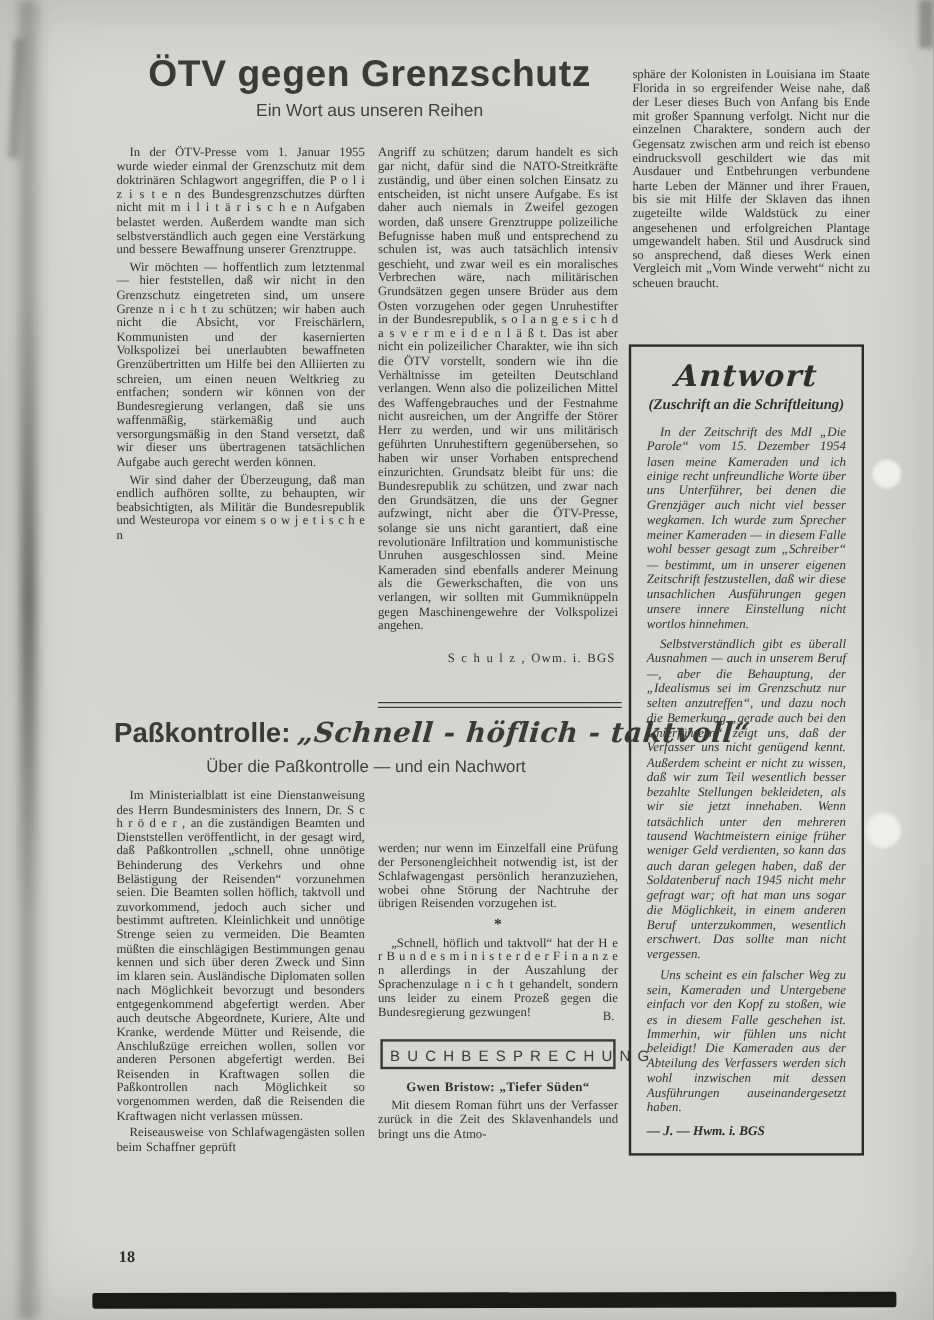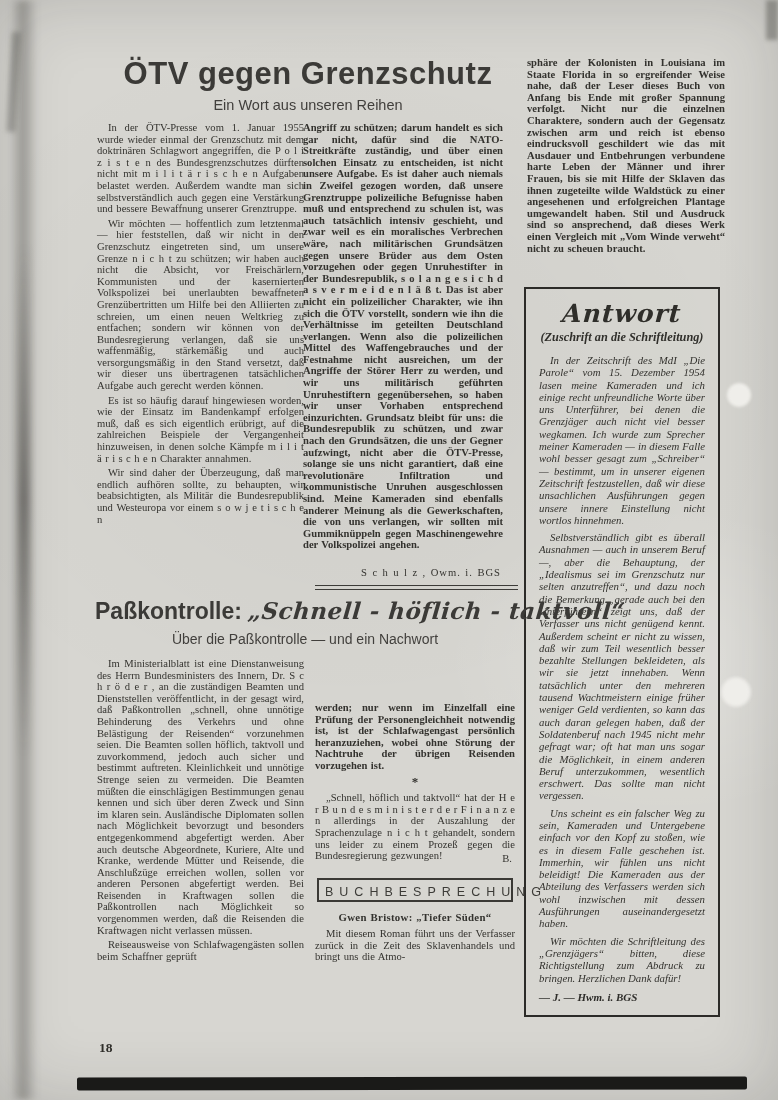--- a/index.html
+++ b/index.html
@@ -25,31 +25,31 @@
   .tr-wedge{position:absolute;right:0;top:0;width:12px;height:40px;
     background:rgba(50,48,44,0.35);filter:blur(2px);}
   .bottom-bar{position:absolute;left:77px;top:1077px;width:670px;height:13px;
     background:#1a1a18;border-radius:2px;transform:rotate(-0.1deg);}
   .punch-hole{position:absolute;border-radius:50%;
     background:radial-gradient(circle, #efeeea 55%, rgba(239,238,234,0) 75%);filter:blur(1px);}
   .hole1{left:726px;top:382px;width:26px;height:26px;}
   .hole2{left:720px;top:676px;width:32px;height:32px;}
 
   
-  .a1-titleblock{position:absolute;left:100px;top:56px;width:416px;text-align:center;}
+  .a1-titleblock{position:absolute;left:100px;top:44px;width:416px;text-align:center;}
   .a1-title{font-family:"Liberation Sans", sans-serif;font-weight:bold;font-size:31px;
     letter-spacing:0.5px;color:#3b3a37;margin:0;}
   .a1-subtitle{font-family:"Liberation Sans", sans-serif;font-size:14.5px;color:#413f3c;margin-top:5px;text-align:center;}
 
   .col{position:absolute;font-size:10.6px;line-height:11.6px;text-align:justify;
     word-spacing:0.8px;color:#33322e;}
   .col p{margin:0 0 3px 0;text-indent:11px;}
-  .cont p:first-child{text-indent:0;font-weight:bold;}
+  .cont p:first-child{text-indent:0;}
   .a1c1{left:97px;top:122px;width:207px;}
-  .a1c2{left:303px;top:122px;width:200px;}
+  .a1c2{left:315px;top:122px;width:200px;}
   .sig-right{text-align:right;letter-spacing:1px;margin-top:16px;padding-right:2px;}
   .divider{position:absolute;left:315px;top:585px;width:203px;height:2.5px;
     border-top:1px solid #3c3b38;border-bottom:1px solid #3c3b38;}
 
   
   .c3top{left:527px;top:57px;width:198px;}
 
   
   .antwort-box{position:absolute;left:524px;top:287px;width:196px;box-sizing:border-box;
     border:2px solid #2c2b28;padding:10px 13px 12px 13px;background:rgba(215,214,209,0.3);}
@@ -93,21 +93,20 @@
   <div class="punch-hole hole2"></div>
 
   <div class="a1-titleblock">
     <h1 class="a1-title">ÖTV gegen Grenzschutz</h1>
     <div class="a1-subtitle">Ein Wort aus unseren Reihen</div>
   </div>
 
   <div class="col a1c1">
       <p>In der ÖTV-Presse vom 1. Januar 1955 wurde wieder einmal der Grenzschutz mit dem doktrinären Schlagwort angegriffen, die P o l i z i s t e n des Bundesgrenzschutzes dürften nicht mit m i l i t ä r i s c h e n Aufgaben belastet werden. Außerdem wandte man sich selbstverständlich auch gegen eine Verstärkung und bessere Bewaffnung unserer Grenztruppe.</p>
       <p>Wir möchten — hoffentlich zum letztenmal — hier feststellen, daß wir nicht in den Grenzschutz eingetreten sind, um unsere Grenze n i c h t zu schützen; wir haben auch nicht die Absicht, vor Freischärlern, Kommunisten und der kasernierten Volkspolizei bei unerlaubten bewaffneten Grenzübertritten um Hilfe bei den Alliierten zu schreien, um einen neuen Weltkrieg zu entfachen; sondern wir können von der Bundesregierung verlangen, daß sie uns waffenmäßig, stärkemäßig und auch versorgungsmäßig in den Stand versetzt, daß wir dieser uns übertragenen tatsächlichen Aufgabe auch gerecht werden können.</p>
-      <p>Es ist so häufig darauf hingewiesen worden, wie der Einsatz im Bandenkampf erfolgen muß, daß es sich eigentlich erübrigt, auf die zahlreichen Beispiele der Vergangenheit hinzuweisen, in denen solche Kämpfe m i l i t ä r i s c h e n Charakter annahmen.</p>
       <p>Wir sind daher der Überzeugung, daß man endlich aufhören sollte, zu behaupten, wir beabsichtigten, als Militär die Bundesrepublik und Westeuropa vor einem s o w j e t i s c h e n</p>
     </div>
 
   <div class="col a1c2">
     <div class="cont">
         <p>Angriff zu schützen; darum handelt es sich gar nicht, dafür sind die NATO-Streitkräfte zuständig, und über einen solchen Einsatz zu entscheiden, ist nicht unsere Aufgabe. Es ist daher auch niemals in Zweifel gezogen worden, daß unsere Grenztruppe polizeiliche Befugnisse haben muß und entsprechend zu schulen ist, was auch tatsächlich intensiv geschieht, und zwar weil es ein moralisches Verbrechen wäre, nach militärischen Grundsätzen gegen unsere Brüder aus dem Osten vorzugehen oder gegen Unruhestifter in der Bundesrepublik, s o l a n g e  s i c h  d a s  v e r m e i d e n  l ä ß t. Das ist aber nicht ein polizeilicher Charakter, wie ihn sich die ÖTV vorstellt, sondern wie ihn die Verhältnisse im geteilten Deutschland verlangen. Wenn also die polizeilichen Mittel des Waffengebrauches und der Festnahme nicht ausreichen, um der Angriffe der Störer Herr zu werden, und wir uns militärisch geführten Unruhestiftern gegenübersehen, so haben wir unser Vorhaben entsprechend einzurichten. Grundsatz bleibt für uns: die Bundesrepublik zu schützen, und zwar nach den Grundsätzen, die uns der Gegner aufzwingt, nicht aber die ÖTV-Presse, solange sie uns nicht garantiert, daß eine revolutionäre Infiltration und kommunistische Unruhen ausgeschlossen sind. Meine Kameraden sind ebenfalls anderer Meinung als die Gewerkschaften, die von uns verlangen, wir sollten mit Gummiknüppeln gegen Maschinengewehre der Volkspolizei angehen.</p>
       </div>
     <div class="sig-right">S c h u l z , Owm. i. BGS</div>
   </div>
 
@@ -117,21 +116,20 @@
       <p>sphäre der Kolonisten in Louisiana im Staate Florida in so ergreifender Weise nahe, daß der Leser dieses Buch von Anfang bis Ende mit großer Spannung verfolgt. Nicht nur die einzelnen Charaktere, sondern auch der Gegensatz zwischen arm und reich ist ebenso eindrucksvoll geschildert wie das mit Ausdauer und Entbehrungen verbundene harte Leben der Männer und ihrer Frauen, bis sie mit Hilfe der Sklaven das ihnen zugeteilte wilde Waldstück zu einer angesehenen und erfolgreichen Plantage umgewandelt haben. Stil und Ausdruck sind so ansprechend, daß dieses Werk einen Vergleich mit „Vom Winde verweht“ nicht zu scheuen braucht.</p>
     </div>
 
   <div class="antwort-box">
     <div class="antwort-title">Antwort</div>
     <div class="antwort-sub">(Zuschrift an die Schriftleitung)</div>
     <div class="antwort-body">
         <p>In der Zeitschrift des MdI „Die Parole“ vom 15. Dezember 1954 lasen meine Kameraden und ich einige recht unfreundliche Worte über uns Unterführer, bei denen die Grenzjäger auch nicht viel besser wegkamen. Ich wurde zum Sprecher meiner Kameraden — in diesem Falle wohl besser gesagt zum „Schreiber“ — bestimmt, um in unserer eigenen Zeitschrift festzustellen, daß wir diese unsachlichen Ausführungen gegen unsere innere Einstellung nicht wortlos hinnehmen.</p>
         <p>Selbstverständlich gibt es überall Ausnahmen — auch in unserem Beruf —, aber die Behauptung, der „Idealismus sei im Grenzschutz nur selten anzutreffen“, und dazu noch die Bemerkung „gerade auch bei den Unterführern“ zeigt uns, daß der Verfasser uns nicht genügend kennt. Außerdem scheint er nicht zu wissen, daß wir zum Teil wesentlich besser bezahlte Stellungen bekleideten, als wir sie jetzt innehaben. Wenn tatsächlich unter den mehreren tausend Wachtmeistern einige früher weniger Geld verdienten, so kann das auch daran gelegen haben, daß der Soldatenberuf nach 1945 nicht mehr gefragt war; oft hat man uns sogar die Möglichkeit, in einem anderen Beruf unterzukommen, wesentlich erschwert. Das sollte man nicht vergessen.</p>
         <p>Uns scheint es ein falscher Weg zu sein, Kameraden und Untergebene einfach vor den Kopf zu stoßen, wie es in diesem Falle geschehen ist. Immerhin, wir fühlen uns nicht beleidigt! Die Kameraden aus der Abteilung des Verfassers werden sich wohl inzwischen mit dessen Ausführungen auseinandergesetzt haben.</p>
-        <p>Wir möchten die Schriftleitung des „Grenzjägers“ bitten, diese Richtigstellung zum Abdruck zu bringen. Herzlichen Dank dafür!</p>
       </div>
     <div class="antwort-sig">— J. — Hwm. i. BGS</div>
   </div>
 
   <div class="a2-titleblock">
     <div><span class="a2-label">Paßkontrolle:</span><span class="a2-script">„Schnell - höflich - taktvoll“</span></div>
     <div class="a2-subtitle">Über die Paßkontrolle — und ein Nachwort</div>
   </div>
 
   <div class="col a2c1">

